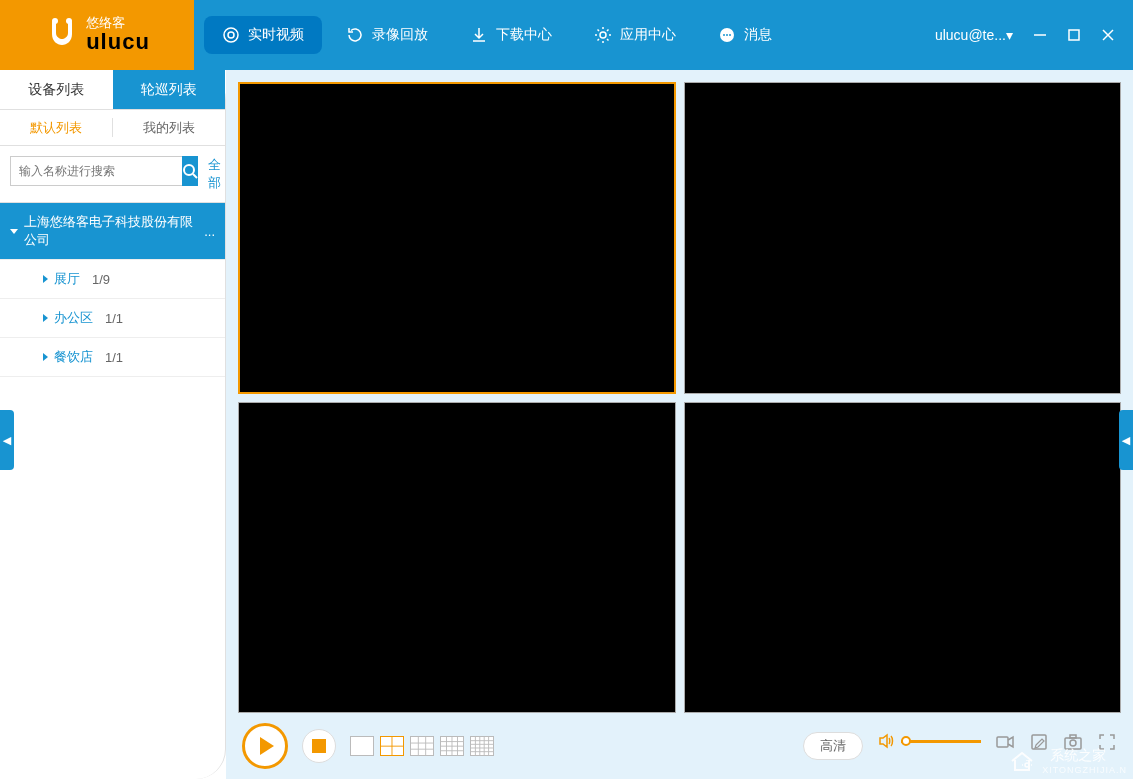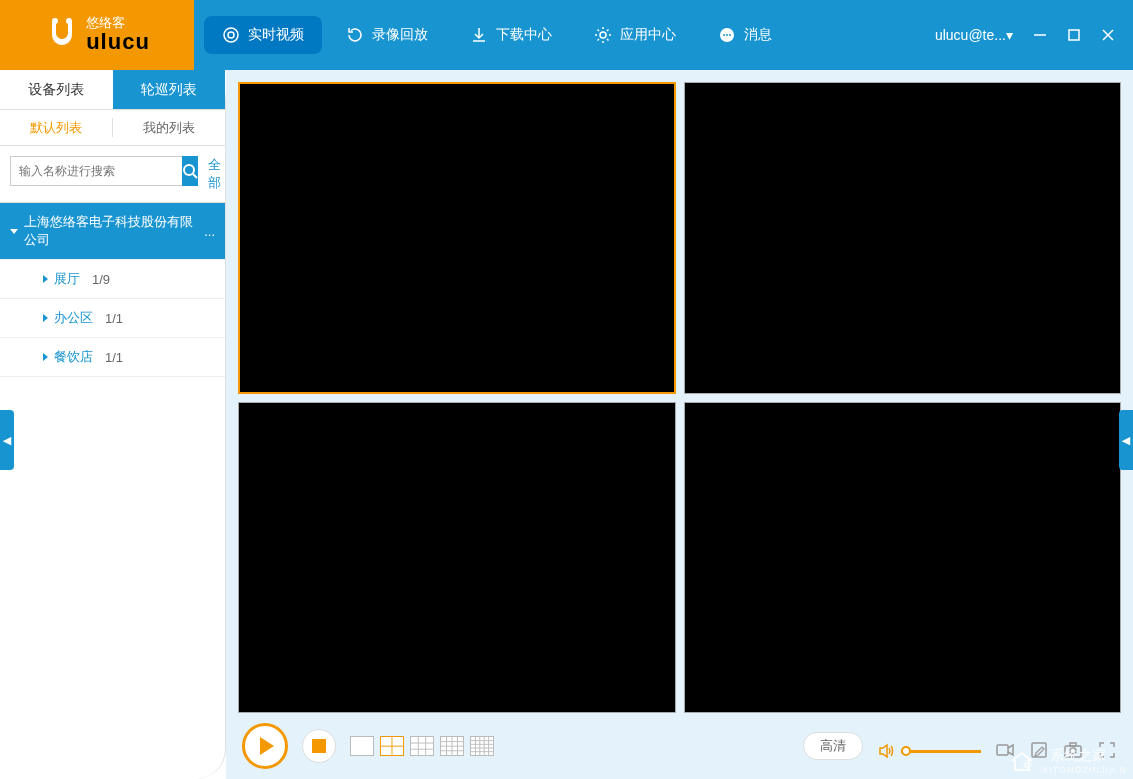--- a/index.html
+++ b/index.html
@@ -64,21 +64,21 @@
 .play-btn { width: 46px; height: 46px; border: 3px solid #f39800; border-radius: 50%; display: flex; align-items: center; justify-content: center; cursor: pointer; background: #fff; }
 .play-tri { width: 0; height: 0; border-top: 9px solid transparent; border-bottom: 9px solid transparent; border-left: 14px solid #f39800; margin-left: 3px; }
 .stop-btn { width: 34px; height: 34px; border: 1px solid #ddd; border-radius: 50%; display: flex; align-items: center; justify-content: center; cursor: pointer; background: #fff; }
 .stop-sq { width: 14px; height: 14px; background: #f39800; }
 
 .layouts { display: flex; gap: 6px; }
 .layout-btn { width: 24px; height: 20px; border: 1px solid #bbb; cursor: pointer; background: #fff; position: relative; }
 .layout-btn.active { border-color: #f39800; }
 .grid-lines { position: absolute; inset: 0; }
 
-.toolbar-right { margin-left: auto; display: flex; align-items: flex-end; gap: 14px; }
+.toolbar-right { margin-left: auto; display: flex; align-items: flex-start; gap: 14px; }
 .quality-btn { padding: 4px 16px; border: 1px solid #ddd; border-radius: 14px; background: #fff; font-size: 13px; color: #666; cursor: pointer; }
 .vol { display: flex; align-items: center; gap: 6px; color: #f39800; }
 .vol-track { width: 80px; height: 3px; background: #f39800; position: relative; }
 .vol-thumb { position: absolute; left: 0; top: -4px; width: 10px; height: 10px; border: 2px solid #f39800; background: #fff; border-radius: 50%; }
 .tool-icon { width: 20px; height: 20px; color: #999; cursor: pointer; display: inline-flex; align-items: center; justify-content: center; }
 
 .watermark { position: absolute; right: 6px; bottom: 4px; display: flex; align-items: center; gap: 6px; color: #fff; opacity: 0.9; pointer-events: none; }
 .watermark-icon { width: 28px; height: 24px; }
 .watermark-text { font-size: 14px; font-weight: normal; margin-left: 8px; }
 .watermark-sub { font-size: 9px; letter-spacing: 1px; display: block; opacity: 0.85; }

